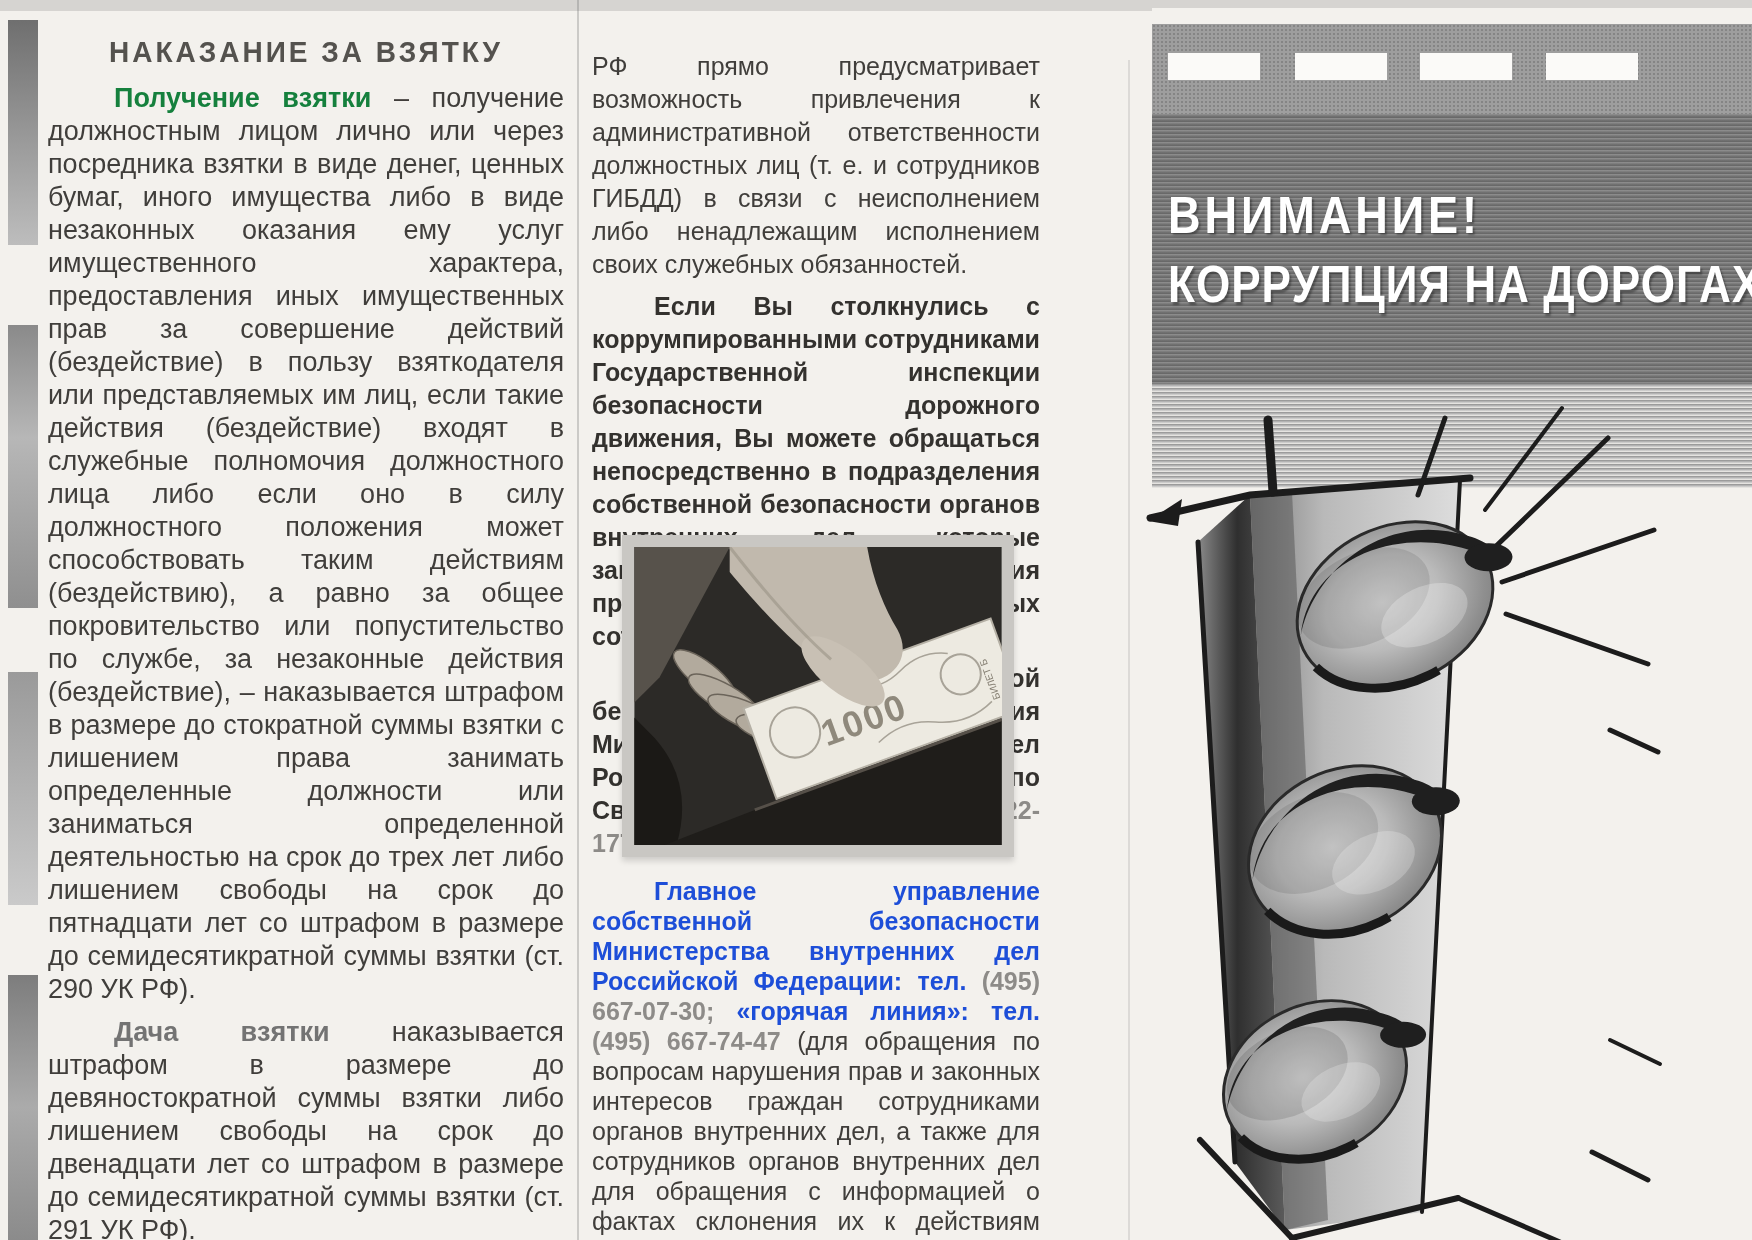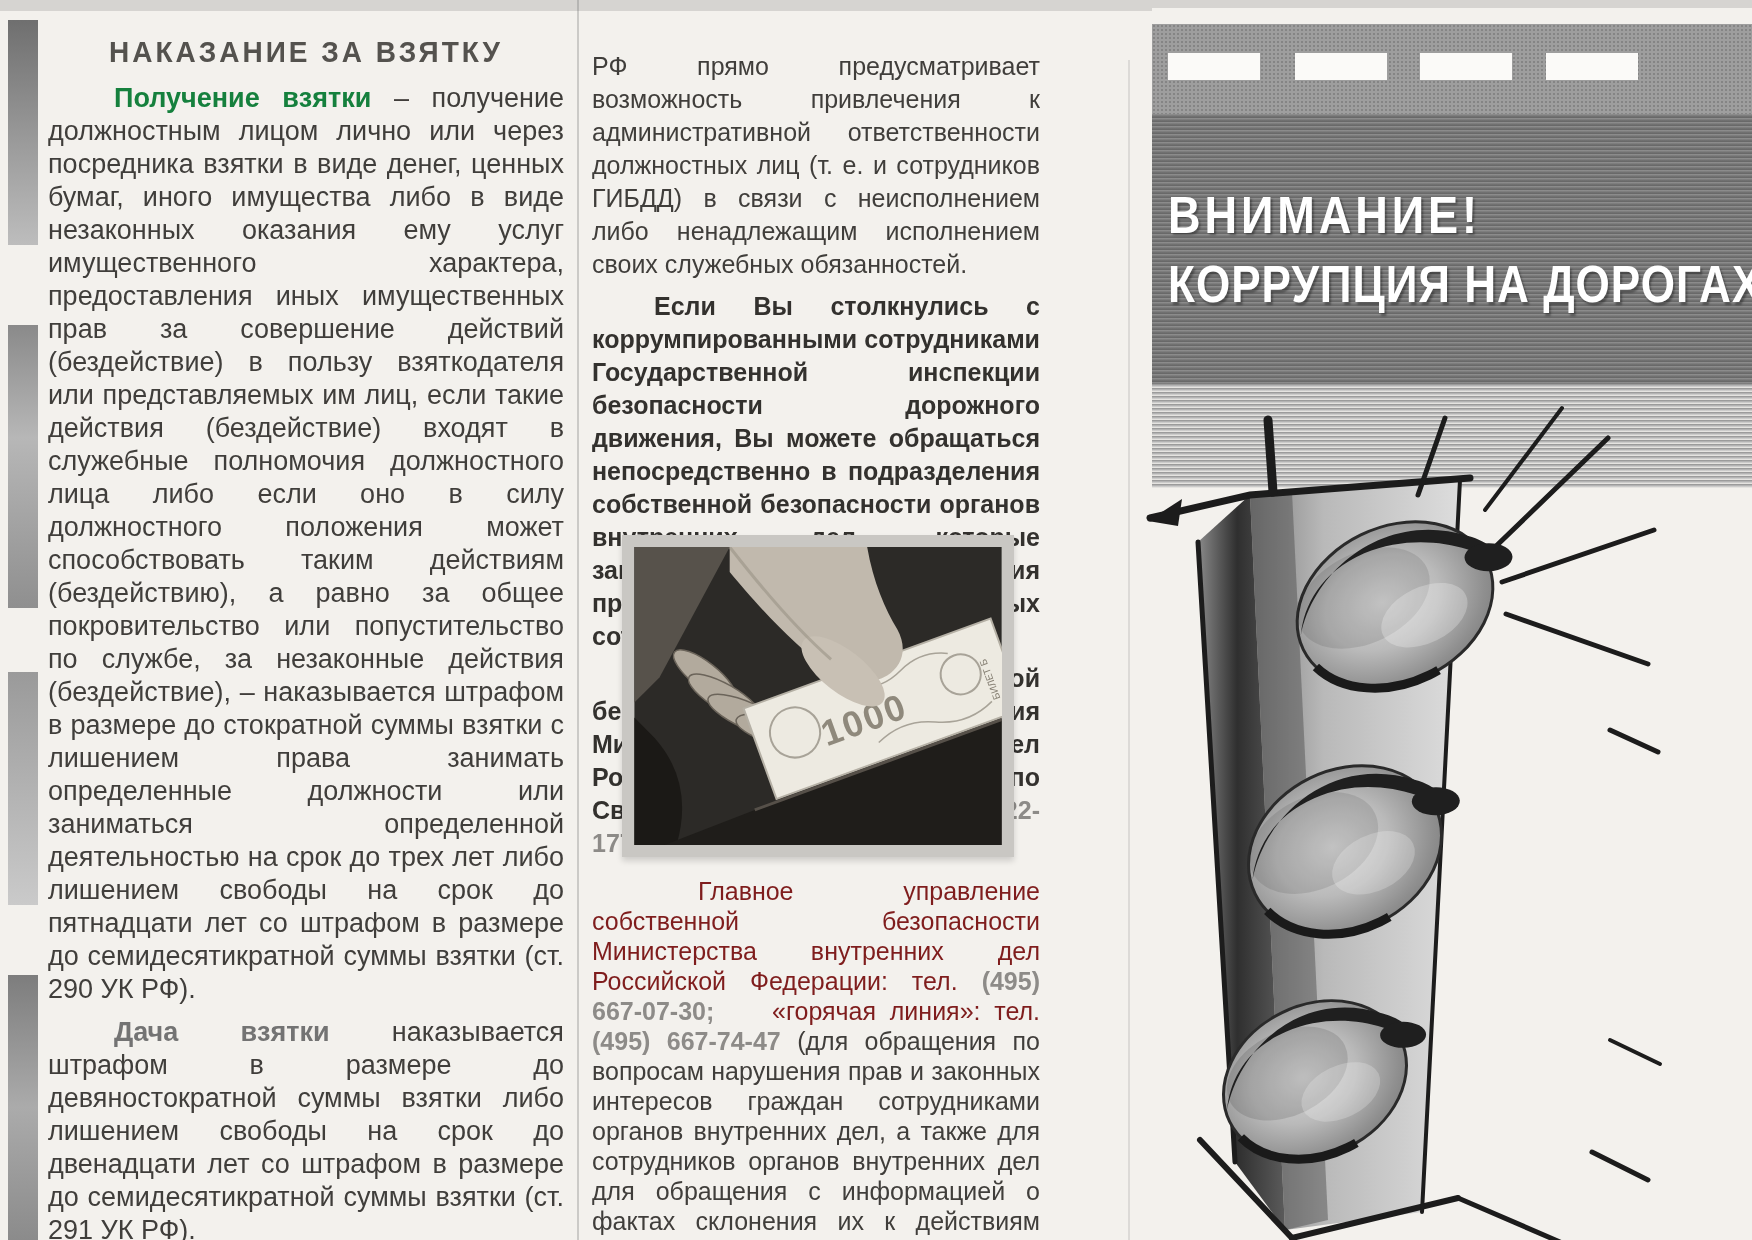--- a/index.html
+++ b/index.html
@@ -35,21 +35,21 @@
   .left-col p{text-indent:66px;}
   .left-col p + p{margin-top:10px;}
   .lead-dark{font-weight:bold;color:#15803d;}
   .lead-gray{font-weight:bold;color:#737373;}
 
   .mid-col-top{left:592px;top:18px;width:448px;font-size:25px;line-height:33px;}
   .mid-col-top p.cont{text-indent:0;margin-top:32px;}
   .mid-col-top p.bold{font-weight:bold;color:#33312e;text-indent:62px;margin-top:9px;}
   .mid-col-bottom{left:592px;top:876px;width:448px;font-size:25px;line-height:30px;}
   .mid-col-bottom p{text-indent:62px;}
-  .bold-ink{font-weight:normal;color:#7f1d1d;margin-left:44px;}
+  .bold-ink{font-weight:bold;color:#1d4ed8;}
   .phone{font-weight:bold;color:#8d8b88;}
 
   
   .photo-frame{
     position:absolute;left:622px;top:535px;width:392px;height:322px;
     background:#c9c7c3;box-sizing:border-box;padding:12px;
     box-shadow:0 4px 6px rgba(0,0,0,.15);
   }
   .photo-frame svg{display:block;width:368px;height:298px;}
 

